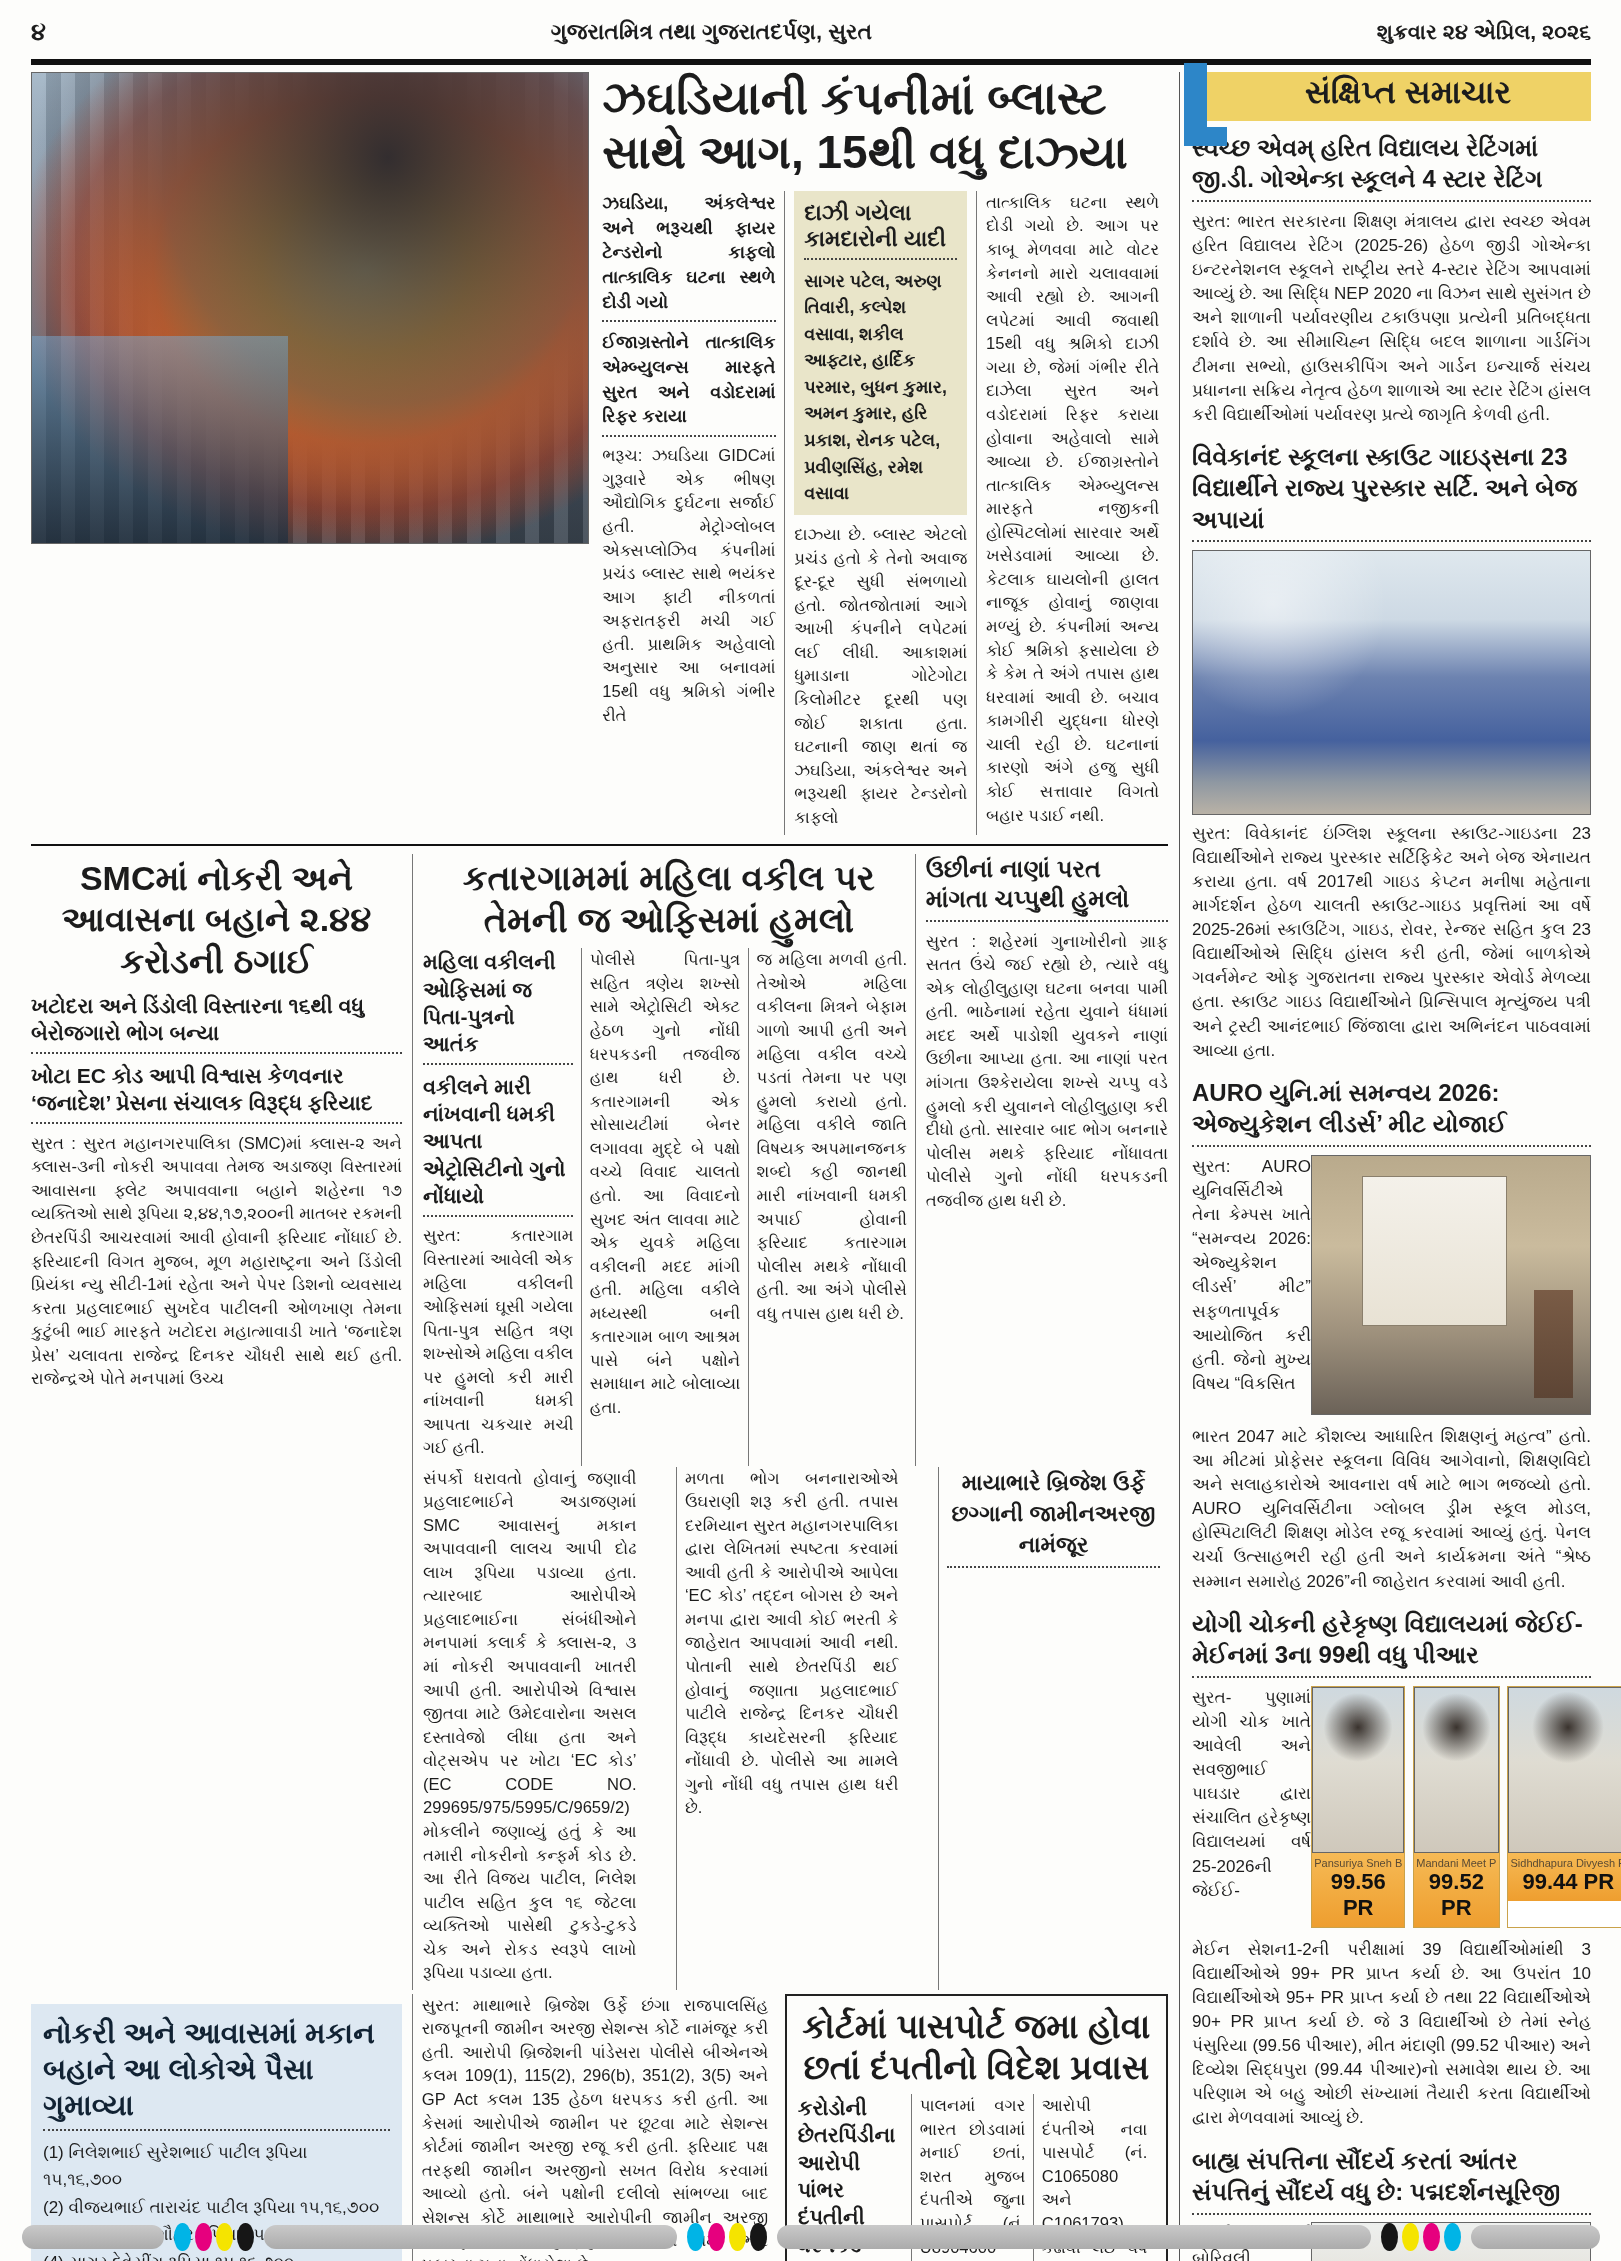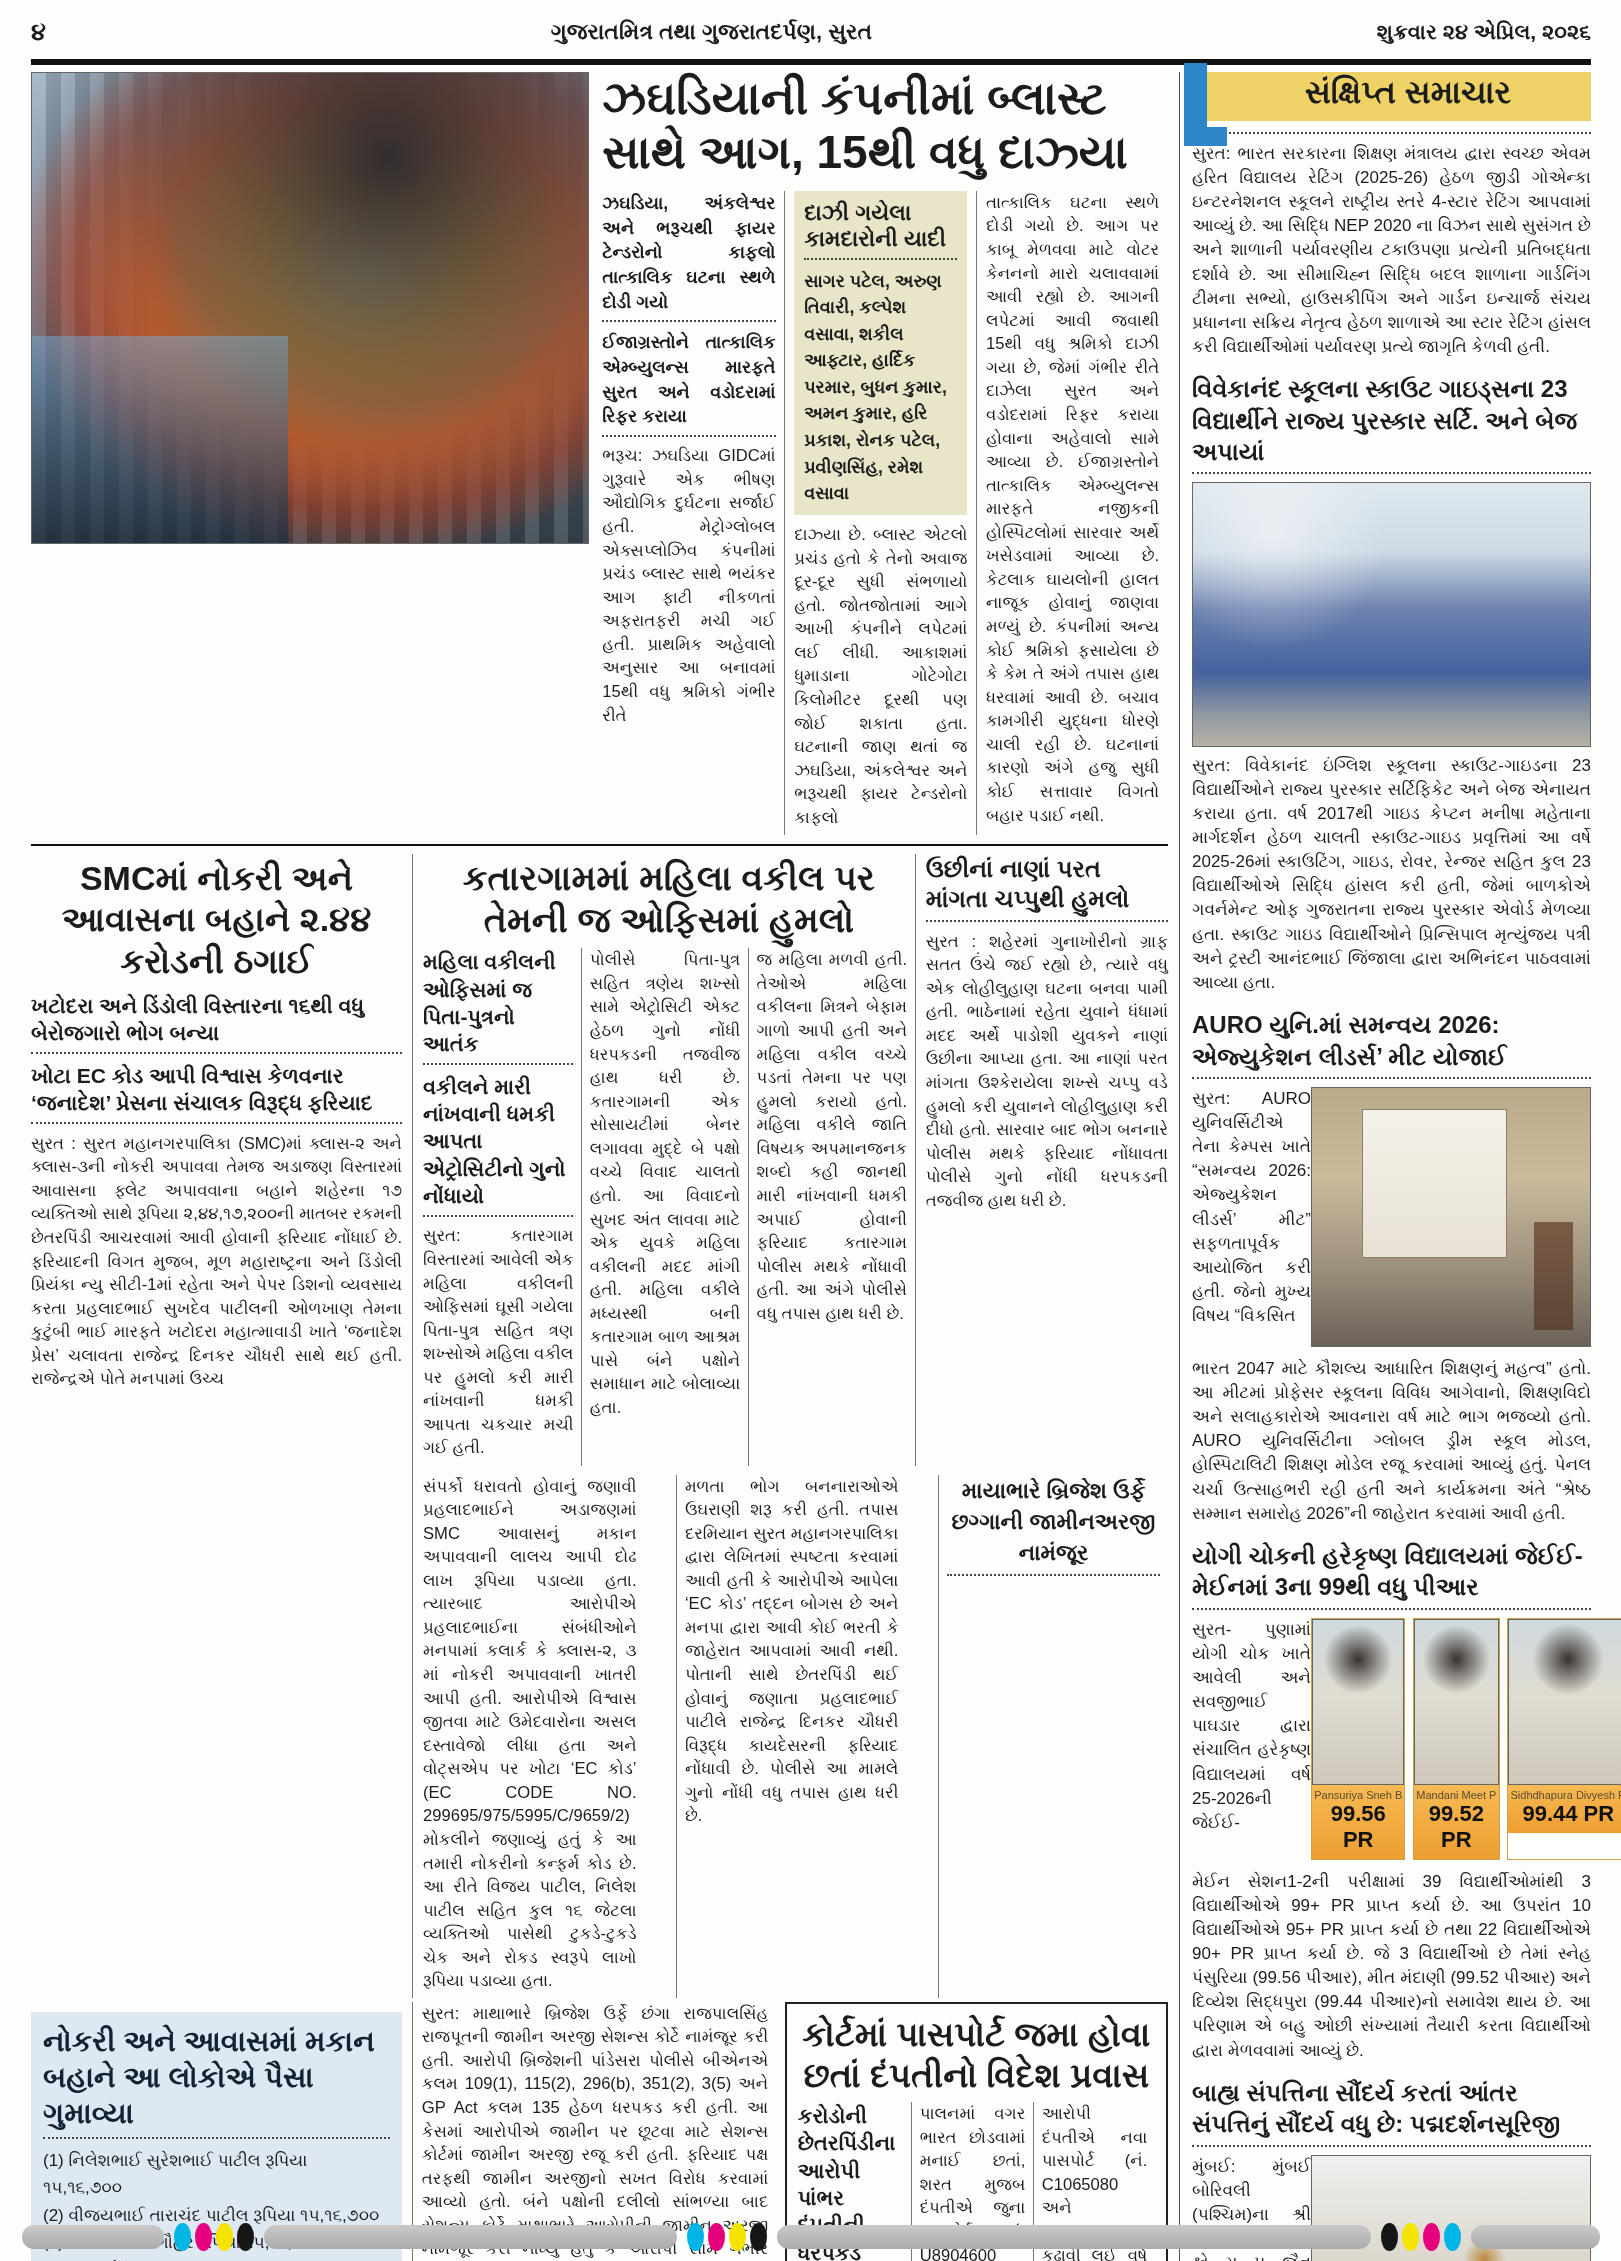--- a/index.html
+++ b/index.html
@@ -181,21 +181,21 @@
                   </div>
               </div>
             </div>
             <div class="uch-col">
               <h3>ઉછીનાં નાણાં પરત માંગતા ચપ્પુથી હુમલો</h3>
               <div class="dotrule"></div>
               <p class="body">સુરત : શહેરમાં ગુનાખોરીનો ગ્રાફ સતત ઉંચે જઈ રહ્યો છે, ત્યારે વધુ એક લોહીલુહાણ ઘટના બનવા પામી હતી. ભાઠેનામાં રહેતા યુવાને ધંધામાં મદદ અર્થે પાડોશી યુવકને નાણાં ઉછીના આપ્યા હતા. આ નાણાં પરત માંગતા ઉશ્કેરાયેલા શખ્સે ચપ્પુ વડે હુમલો કરી યુવાનને લોહીલુહાણ કરી દીધો હતો. સારવાર બાદ ભોગ બનનારે પોલીસ મથકે ફરિયાદ નોંધાવતા પોલીસે ગુનો નોંધી ધરપકડની તજવીજ હાથ ધરી છે.</p>
             </div>
           </div>
 
-          <div class="kat-cols" style="margin-top:9px;gap:32px;">
+          <div class="kat-cols" style="margin-top:1px;gap:32px;">
             <div class="kcol">
                 <p class="body">સંપર્કો ધરાવતો હોવાનું જણાવી પ્રહલાદભાઈને અડાજણમાં SMC આવાસનું મકાન અપાવવાની લાલચ આપી દોઢ લાખ રૂપિયા પડાવ્યા હતા. ત્યારબાદ આરોપીએ પ્રહલાદભાઈના સંબંધીઓને મનપામાં કલાર્ક કે ક્લાસ-૨, ૩ માં નોકરી અપાવવાની ખાતરી આપી હતી. આરોપીએ વિશ્વાસ જીતવા માટે ઉમેદવારોના અસલ દસ્તાવેજો લીધા હતા અને વોટ્સએપ પર ખોટા ‘EC કોડ’ (EC CODE NO. 299695/975/5995/C/9659/2) મોકલીને જણાવ્યું હતું કે આ તમારી નોકરીનો કન્ફર્મ કોડ છે. આ રીતે વિજય પાટીલ, નિલેશ પાટીલ સહિત કુલ ૧૬ જેટલા વ્યક્તિઓ પાસેથી ટુકડે-ટુકડે ચેક અને રોકડ સ્વરૂપે લાખો રૂપિયા પડાવ્યા હતા.</p>
               </div>
             <div class="kcol">
                 <p class="body">મળતા ભોગ બનનારાઓએ ઉઘરાણી શરૂ કરી હતી. તપાસ દરમિયાન સુરત મહાનગરપાલિકા દ્વારા લેખિતમાં સ્પષ્ટતા કરવામાં આવી હતી કે આરોપીએ આપેલા ‘EC કોડ’ તદ્દન બોગસ છે અને મનપા દ્વારા આવી કોઈ ભરતી કે જાહેરાત આપવામાં આવી નથી. પોતાની સાથે છેતરપિંડી થઈ હોવાનું જણાતા પ્રહલાદભાઈ પાટીલે રાજેન્દ્ર દિનકર ચૌધરી વિરૂદ્ધ કાયદેસરની ફરિયાદ નોંધાવી છે. પોલીસે આ મામલે ગુનો નોંધી વધુ તપાસ હાથ ધરી છે.</p>
               </div>
             <div class="kcol">
                 <p class="body" style="font-weight:800;font-size:22px;text-align:center;">માયાભારે બ્રિજેશ ઉર્ફે છગ્ગાની જામીનઅરજી નામંજૂર</p>
               <div class="dotrule"></div>
             </div>
@@ -247,20 +247,21 @@
     <div class="sidebar">
       <div class="brief-head">
         <div class="corner">
             <div class="v"></div>
             <div class="h"></div>
           </div>
         <span class="txt">સંક્ષિપ્ત સમાચાર</span>
       </div>
 
       <div class="brief">
+        <h3>સ્વચ્છ એવમ્ હરિત વિદ્યાલય રેટિંગમાં જી.ડી. ગોએન્કા સ્કૂલને 4 સ્ટાર રેટિંગ</h3>
         <div class="dotrule"></div>
         <p class="body">સુરત: ભારત સરકારના શિક્ષણ મંત્રાલય દ્વારા સ્વચ્છ એવમ હરિત વિદ્યાલય રેટિંગ (2025-26) હેઠળ જીડી ગોએન્કા ઇન્ટરનેશનલ સ્કૂલને રાષ્ટ્રીય સ્તરે 4-સ્ટાર રેટિંગ આપવામાં આવ્યું છે. આ સિદ્ધિ NEP 2020 ના વિઝન સાથે સુસંગત છે અને શાળાની પર્યાવરણીય ટકાઉપણા પ્રત્યેની પ્રતિબદ્ધતા દર્શાવે છે. આ સીમાચિહ્ન સિદ્ધિ બદલ શાળાના ગાર્ડનિંગ ટીમના સભ્યો, હાઉસકીપિંગ અને ગાર્ડન ઇન્ચાર્જ સંચય પ્રધાનના સક્રિય નેતૃત્વ હેઠળ શાળાએ આ સ્ટાર રેટિંગ હાંસલ કરી વિદ્યાર્થીઓમાં પર્યાવરણ પ્રત્યે જાગૃતિ કેળવી હતી.</p>
       </div>
 
       <div class="brief">
         <h3>વિવેકાનંદ સ્કૂલના સ્કાઉટ ગાઇડ્સના 23 વિદ્યાર્થીને રાજ્ય પુરસ્કાર સર્ટિ. અને બેજ અપાયાં</h3>
         <div class="dotrule"></div>
         <div class="photo scout-photo"></div>
         <p class="body">સુરત: વિવેકાનંદ ઇંગ્લિશ સ્કૂલના સ્કાઉટ-ગાઇડના 23 વિદ્યાર્થીઓને રાજ્ય પુરસ્કાર સર્ટિફિકેટ અને બેજ એનાયત કરાયા હતા. વર્ષ 2017થી ગાઇડ કેપ્ટન મનીષા મહેતાના માર્ગદર્શન હેઠળ ચાલતી સ્કાઉટ-ગાઇડ પ્રવૃત્તિમાં આ વર્ષે 2025-26માં સ્કાઉટિંગ, ગાઇડ, રોવર, રેન્જર સહિત કુલ 23 વિદ્યાર્થીઓએ સિદ્ધિ હાંસલ કરી હતી, જેમાં બાળકોએ ગવર્નમેન્ટ ઓફ ગુજરાતના રાજ્ય પુરસ્કાર એવોર્ડ મેળવ્યા હતા. સ્કાઉટ ગાઇડ વિદ્યાર્થીઓને પ્રિન્સિપાલ મૃત્યુંજય પત્રી અને ટ્રસ્ટી આનંદભાઈ જિંજાલા દ્વારા અભિનંદન પાઠવવામાં આવ્યા હતા.</p>
       </div>

